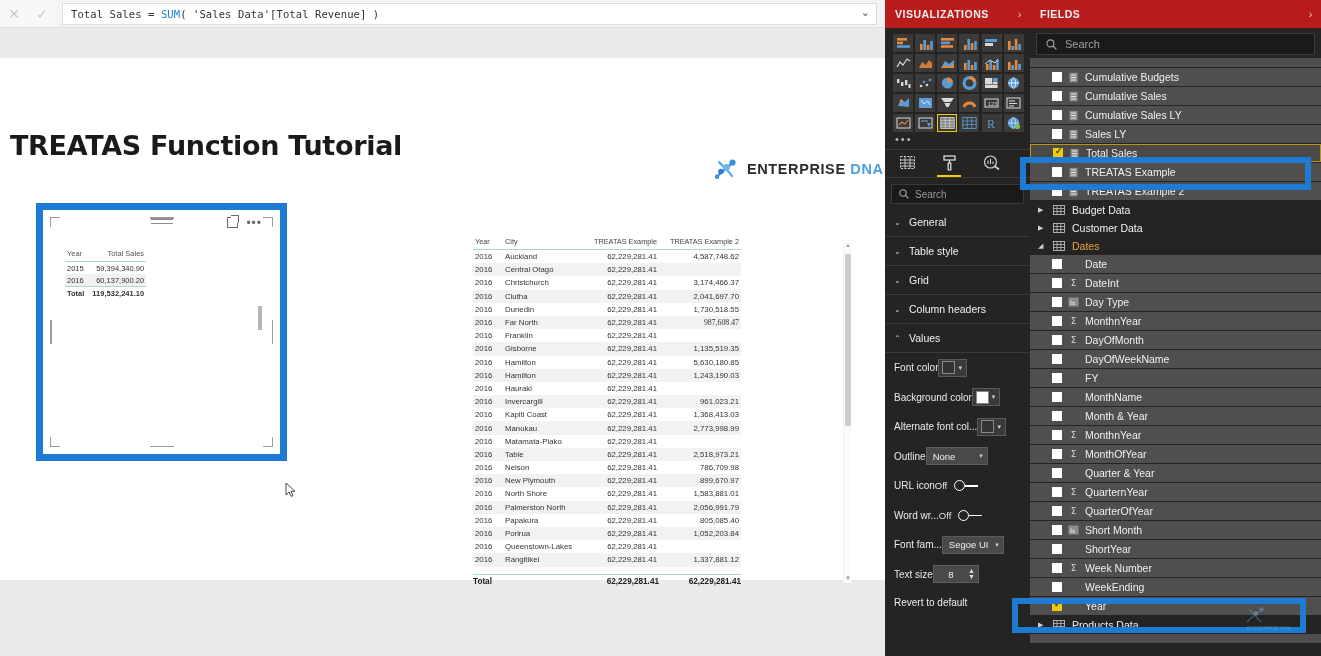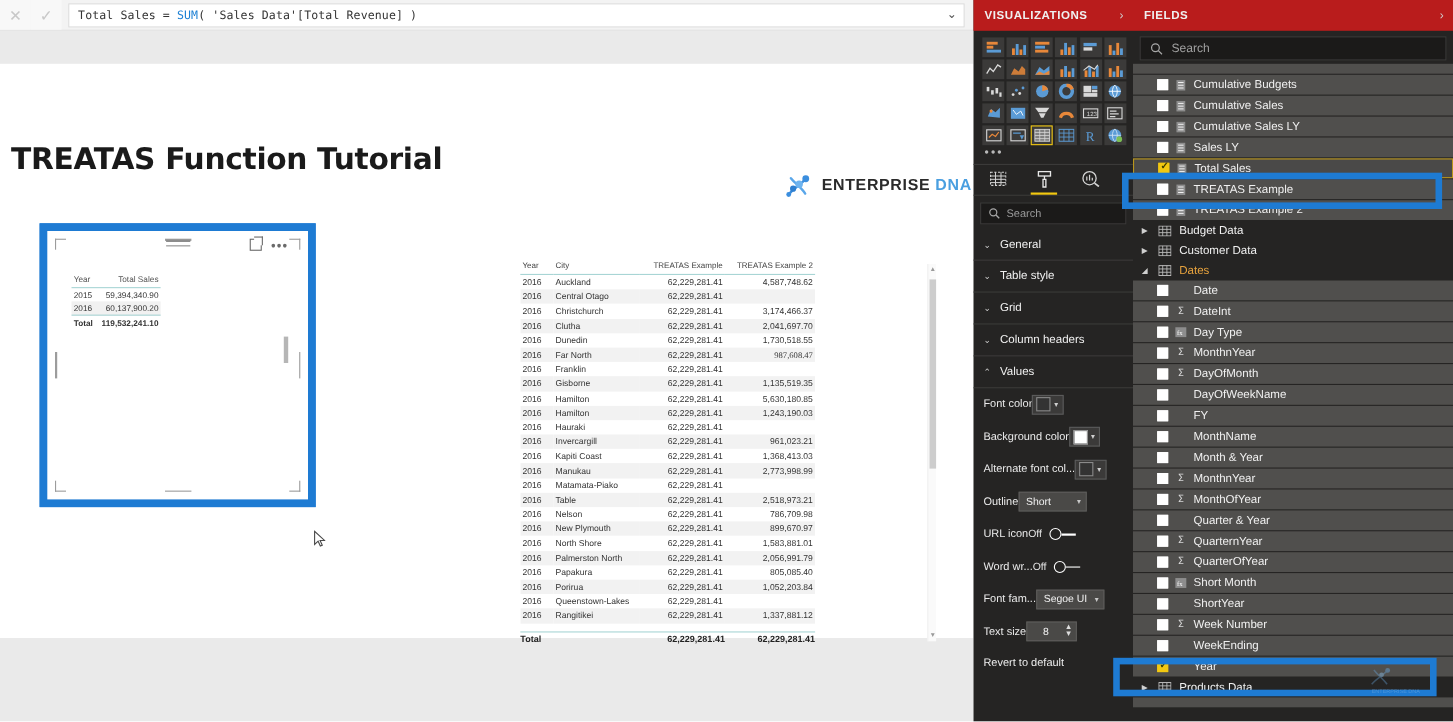--- a/index.html
+++ b/index.html
@@ -824,21 +824,21 @@
       <div class="fmt-row">
         <span class="lbl">Alternate font col...</span>
         <span class="swatch-wrap">
             <span class="swatch" style="background:#333333"></span>
             <span class="cv">▾</span>
           </span>
       </div>
       <div class="fmt-row">
         <span class="lbl">Outline</span>
         <span class="dropdown">
-            <span>Short</span>
+            <span>None</span>
             <span class="cv">▾</span>
           </span>
       </div>
       <div class="fmt-row">
         <span class="lbl">URL icon</span>
         <span class="toggle-grp">
           <span class="tg-label">Off</span>
           <span class="toggle">
               <span class="knob"></span>
               <span class="bar"></span>

